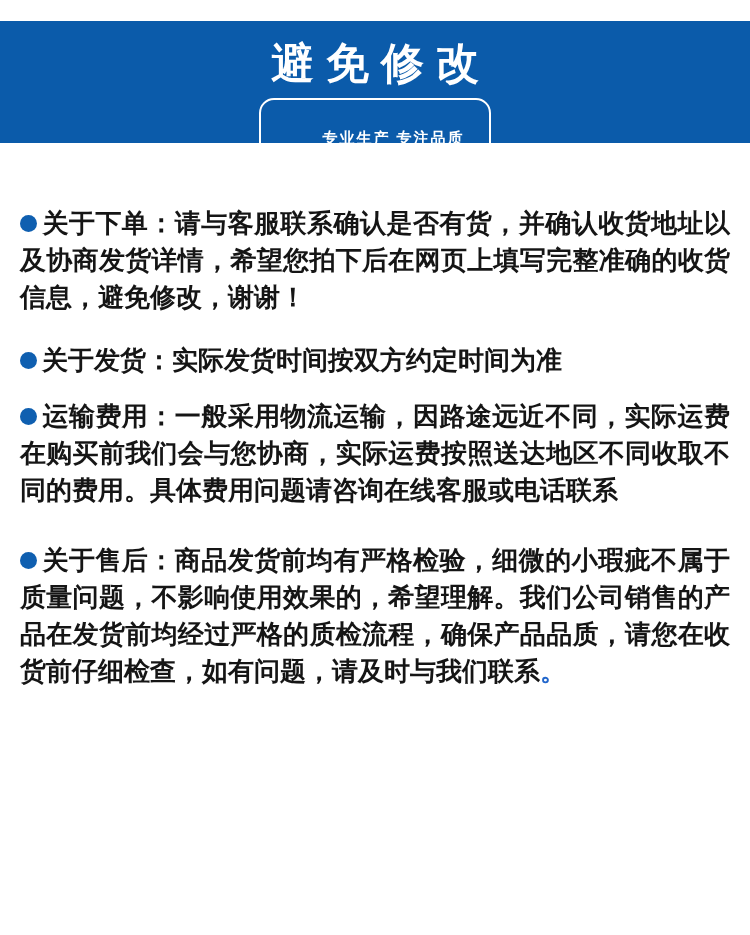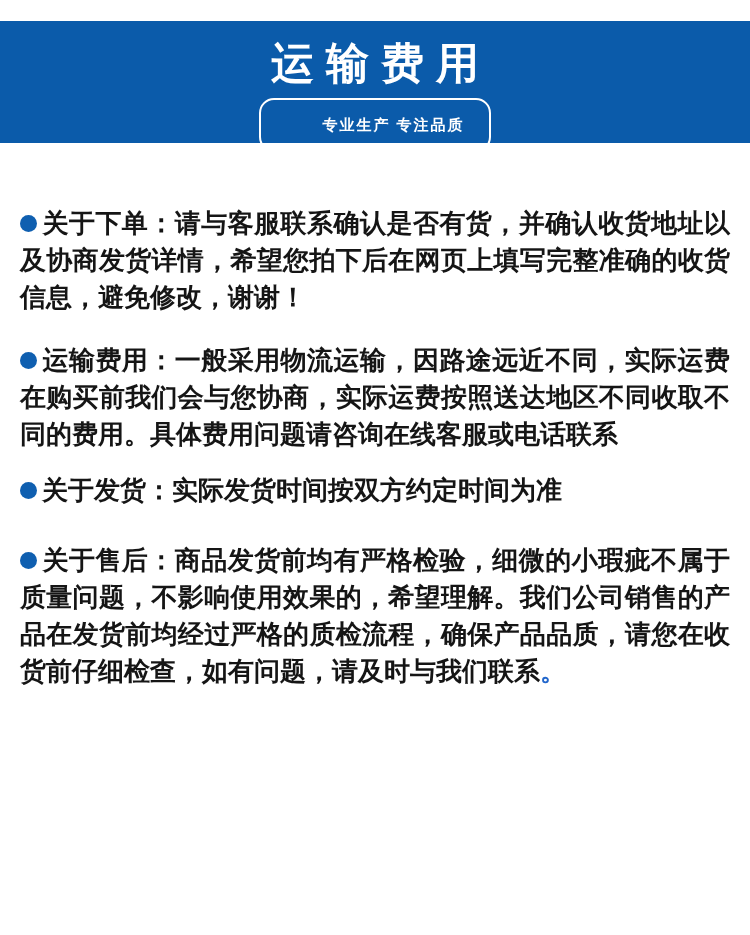--- a/index.html
+++ b/index.html
@@ -34,21 +34,21 @@
   }
   .banner-title .title-inner {
     display: inline-block;
     margin-right: -12px; 
   }
   .tagline-pill {
     display: inline-block;
     margin-top: 9px;
     border: 2px solid #ffffff;
     border-radius: 15px;
-    padding: 1px 24px;
+    padding: 14px 24px;
     line-height: 16px;
     font-size: 15px;
     font-weight: 700;
     color: #ffffff;
     letter-spacing: 2px;
     white-space: pre;
   }
   .notice-list {
     padding: 0 20px;
   }
@@ -82,40 +82,40 @@
 </style>
 </head>
 <body>
 
 <div>
 
   <div class="top-gap"></div>
 
   <div class="banner">
     <div class="banner-title">
-      <span class="title-inner">运输费用</span>
+      <span class="title-inner">避免修改</span>
     </div>
     <div class="tagline-pill">
       <span>专业生产 专注品质</span>
     </div>
   </div>
 
   <div class="notice-list">
 
 
     <div class="notice-item">
       <span class="bullet-icon"></span><span>关于下单：请与客服联系确认是否有货，并确认收货地址以及协商发货详情，希望您拍下后在网页上填写完整准确的收货信息，避免修改，谢谢！</span>
     </div>
 
     <div class="notice-item">
-      <span class="bullet-icon"></span><span>运输费用：一般采用物流运输，因路途远近不同，实际运费在购买前我们会与您协商，实际运费按照送达地区不同收取不同的费用。具体费用问题请咨询在线客服或电话联系</span>
+      <span class="bullet-icon"></span><span>关于发货：实际发货时间按双方约定时间为准</span>
     </div>
 
     <div class="notice-item">
-      <span class="bullet-icon"></span><span>关于发货：实际发货时间按双方约定时间为准</span>
+      <span class="bullet-icon"></span><span>运输费用：一般采用物流运输，因路途远近不同，实际运费在购买前我们会与您协商，实际运费按照送达地区不同收取不同的费用。具体费用问题请咨询在线客服或电话联系</span>
     </div>
 
     <div class="notice-item">
       <span class="bullet-icon"></span><span>关于售后：商品发货前均有严格检验，细微的小瑕疵不属于质量问题，不影响使用效果的，希望理解。我们公司销售的产品在发货前均经过严格的质检流程，确保产品品质，请您在收货前仔细检查，如有问题，请及时与我们联系</span><span class="blue-period">。</span>
     </div>
 
   </div>
 
 </div>
 

